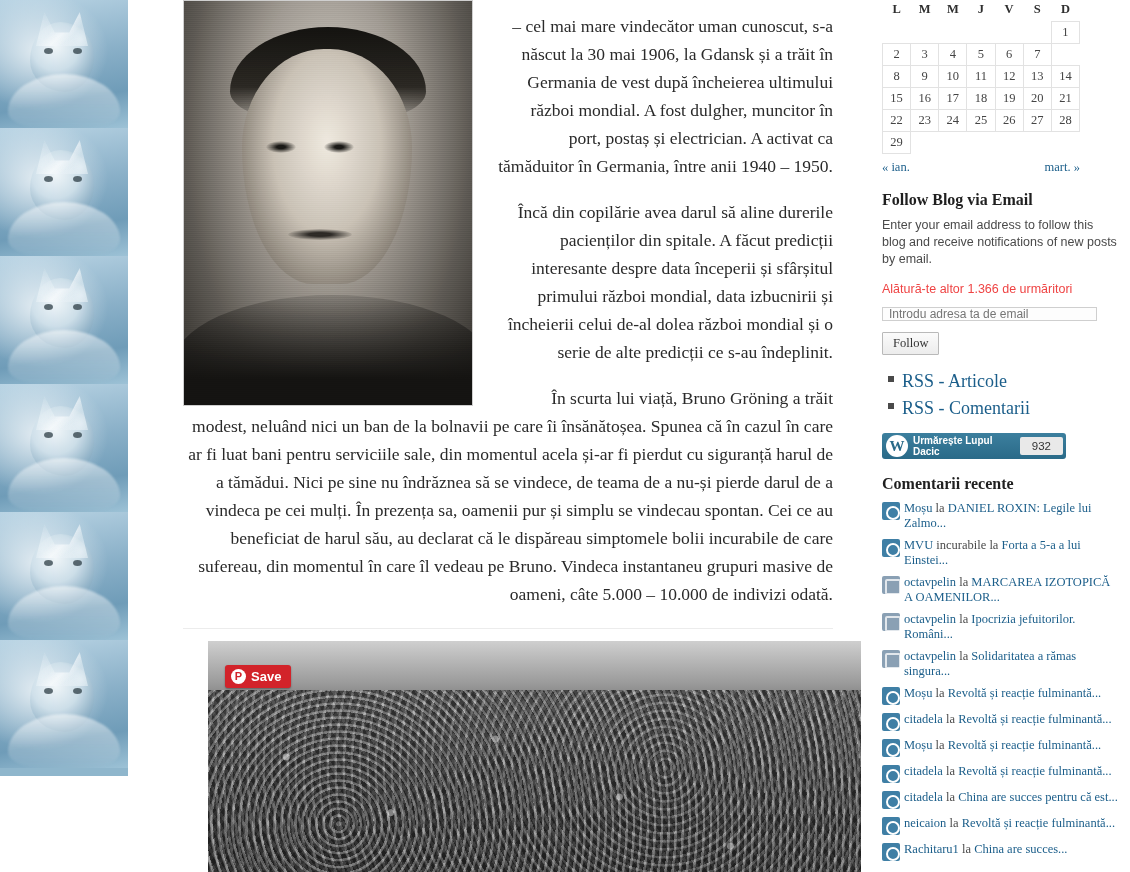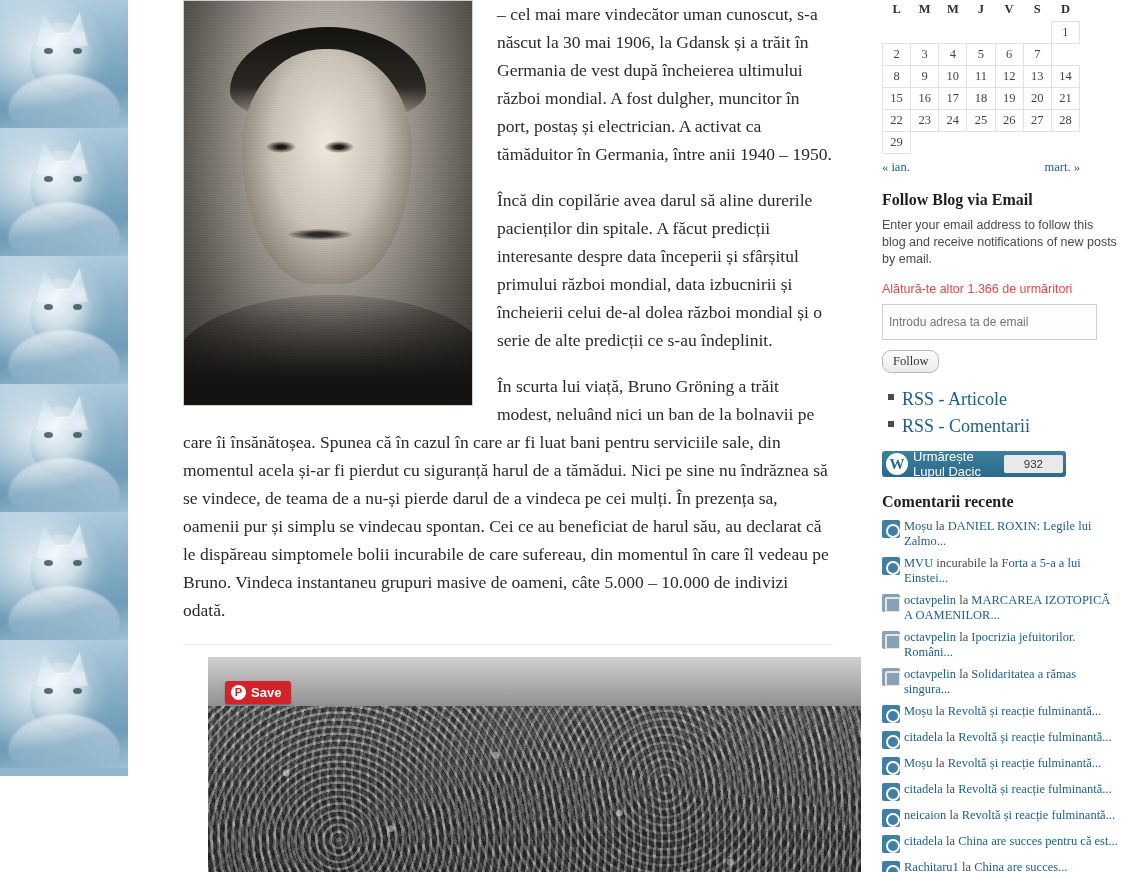--- a/index.html
+++ b/index.html
@@ -68,21 +68,21 @@
     background:#ffffff;
   }
 
   
   #content {
     position:absolute; left:128px; top:0; width:735px; height:872px;
     background:#ffffff;
     padding:0 30px 0 55px;
   }
   .post-body { font-size:17.5px; line-height:28px; color:#2a2a2a; }
-  .post-body p { margin:0 0 18px 0; text-align:left; }
+  .post-body p { margin:12px 0 18px 0; text-align:right; }
 
   #portrait {
     float:left;
     width:290px; height:406px;
     margin:0 24px 6px 0;
     border:1px solid #cfcfcf;
     background:
       radial-gradient(ellipse at 50% 32%, #d8d4cc 0%, #a09a92 38%, #5d5953 70%, #2b2926 100%),
       linear-gradient(#3a3834, #1d1c1a);
     position:relative;
@@ -213,29 +213,29 @@
     display:flex; justify-content:space-between;
     font-size:12.5px; margin-top:6px; color:#1b5e8a;
     font-family:"Liberation Serif", serif;
   }
   #cal-nav span { cursor:pointer; }
 
   
   #follow-desc { font-size:12.5px; line-height:17px; color:#4a4a4a; margin:2px 0 14px 0; }
   #follow-count { font-size:12.5px; color:#ef4444; margin:0 0 8px 0; }
   #email-input {
-    width:215px; height:36px;
+    width:215px; height:14px;
     border:1px solid #cfcfcf; background:#fdfdfd;
     padding:2px 6px; font-size:12px; color:#8a8a8a;
     font-family:"Liberation Sans", sans-serif;
   }
   #follow-button {
     margin-top:10px;
     font-size:12.5px; padding:3px 10px;
-    border:1px solid #b9b9b9; border-radius:9px;
+    border:1px solid #b9b9b9; border-radius:1px;
     background:linear-gradient(180deg,#fbfbfb,#ececec);
     color:#333; cursor:pointer;
     font-family:"Liberation Serif", serif;
   }
 
   
   #rss-list { list-style:none; margin:16px 0 0 0; padding:0 0 0 6px; }
   #rss-list li { font-size:12.5px; margin:0 0 6px 0; position:relative; padding-left:14px; }
   #rss-list li:before {
     content:""; position:absolute; left:0; top:5px;
@@ -249,24 +249,24 @@
     height:26px; width:184px;
     background:linear-gradient(180deg,#3c7f9e,#2a6a88);
     border-radius:3px; color:#fff; overflow:hidden;
   }
   #wp-badge .wp-logo {
     width:22px; height:22px; margin:0 5px 0 4px;
     border-radius:50%; background:#ffffff; color:#2a6a88;
     font-size:15px; font-weight:bold; line-height:22px; text-align:center;
     font-family:"Liberation Serif", serif;
   }
-  #wp-badge .wp-label { font-size:13px; font-weight:normal; flex:1; }
+  #wp-badge .wp-label { font-size:10px; font-weight:bold; flex:1; }
   #wp-badge .wp-count {
     background:#e9e9e9; color:#333; font-size:11.5px;
-    padding:3px 20px; margin-right:3px; border-radius:2px;
+    padding:3px 12px; margin-right:3px; border-radius:2px;
   }
 
   
   #comments-list { list-style:none; margin:6px 0 0 0; padding:0; }
   #comments-list li {
     display:flex; gap:4px; margin-bottom:7px; line-height:15px;
   }
   .c-avatar {
     flex:0 0 auto; width:18px; height:18px; margin-top:1px;
     background:#3f7fa5; border-radius:2px;
@@ -504,24 +504,24 @@
     <li>
       <span class="c-avatar"></span>
       <span class="c-text"><span class="c-author">Moșu</span><span> la </span><span class="c-title">Revoltă și reacție fulminantă...</span></span>
     </li>
     <li>
       <span class="c-avatar"></span>
       <span class="c-text"><span class="c-author">citadela</span><span> la </span><span class="c-title">Revoltă și reacție fulminantă...</span></span>
     </li>
     <li>
       <span class="c-avatar"></span>
+      <span class="c-text"><span class="c-author">citadela</span><span> la </span><span class="c-title">China are succes pentru că est...</span></span>
+    </li>
+    <li>
+      <span class="c-avatar"></span>
       <span class="c-text"><span class="c-author">neicaion</span><span> la </span><span class="c-title">Revoltă și reacție fulminantă...</span></span>
-    </li>
-    <li>
-      <span class="c-avatar"></span>
-      <span class="c-text"><span class="c-author">citadela</span><span> la </span><span class="c-title">China are succes pentru că est...</span></span>
     </li>
     <li>
       <span class="c-avatar"></span>
       <span class="c-text"><span class="c-author">Rachitaru1</span><span> la </span><span class="c-title">China are succes...</span></span>
     </li>
   </ul>
 </div>
 
 </body></html>

